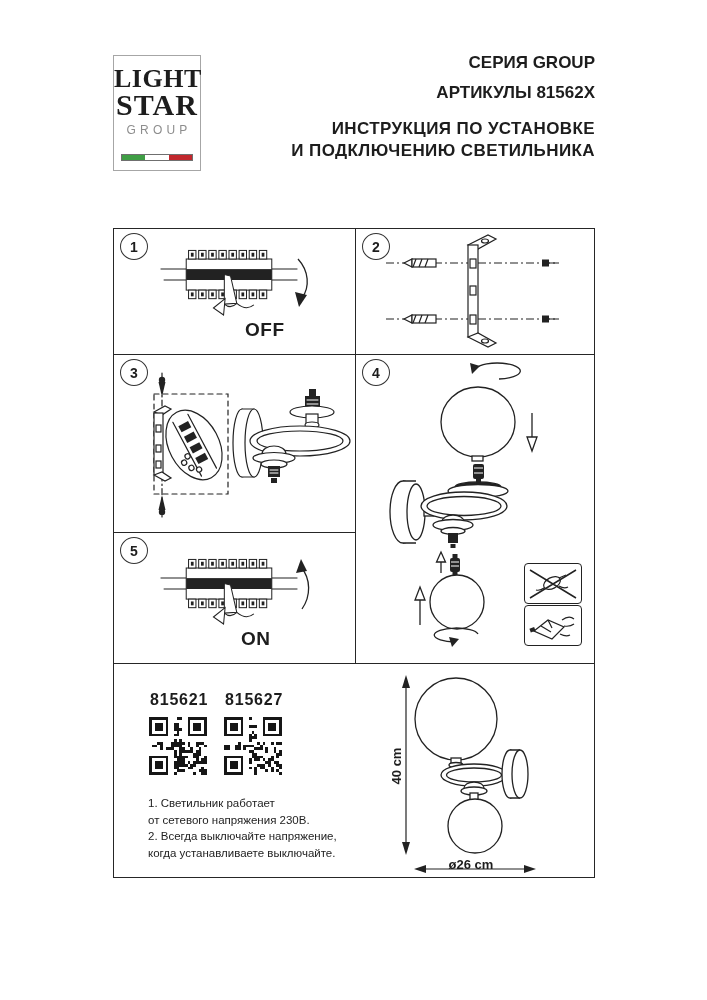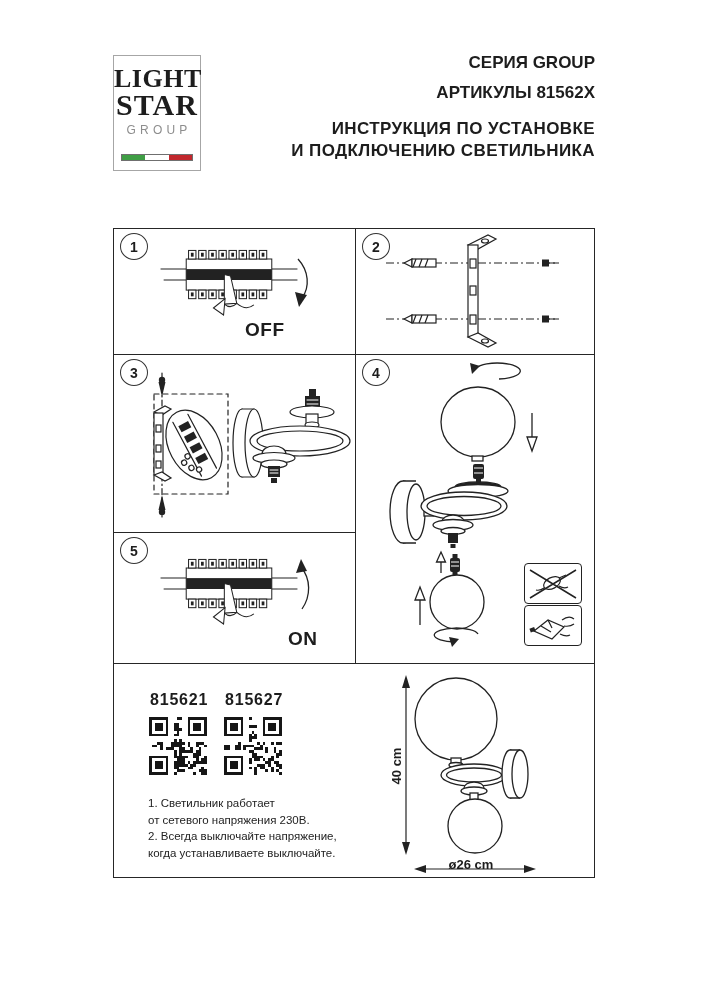--- a/index.html
+++ b/index.html
@@ -33,21 +33,21 @@
   .c2{left:242px;top:0;width:237px;height:125px;}
   .c3{left:0;top:126px;width:241px;height:177px;}
   .c4{left:242px;top:126px;width:237px;height:308px;}
   .c5{left:0;top:304px;width:241px;height:130px;}
   .cb{left:0;top:435px;width:479px;height:212px;}
   .badge{position:absolute;left:6px;top:4px;width:26px;height:25px;border:1.4px solid #333;border-radius:50%;
          display:flex;align-items:center;justify-content:center;font-size:14px;font-weight:700;background:#fff;}
   .cellsvg{position:absolute;left:0;top:0;}
   .switch-label{position:absolute;font-weight:700;font-size:19px;letter-spacing:.5px;}
   .off-label{left:131px;top:90px;text-align:center;}
-  .on-label{left:127px;top:95px;margin-left:47px;}
+  .on-label{left:127px;top:95px;}
   .warnbox{position:absolute;left:168px;width:58px;height:41px;border:1.6px solid #222;border-radius:4px;
            background:#fff;display:flex;align-items:center;justify-content:center;box-sizing:border-box;}
   
   .article{position:absolute;top:27px;font-weight:700;font-size:16px;letter-spacing:.8px;}
   .art1{left:36px;} .art2{left:111px;}
   .qr{position:absolute;top:53px;width:58px;height:58px;}
   .qr1{left:35px;} .qr2{left:110px;}
   .notes{position:absolute;left:34px;top:131px;font-size:11.5px;line-height:16.5px;color:#222;}
   .dim-h{position:absolute;left:253px;top:94px;width:60px;height:16px;transform:rotate(-90deg);
          text-align:center;font-weight:700;font-size:13px;}

